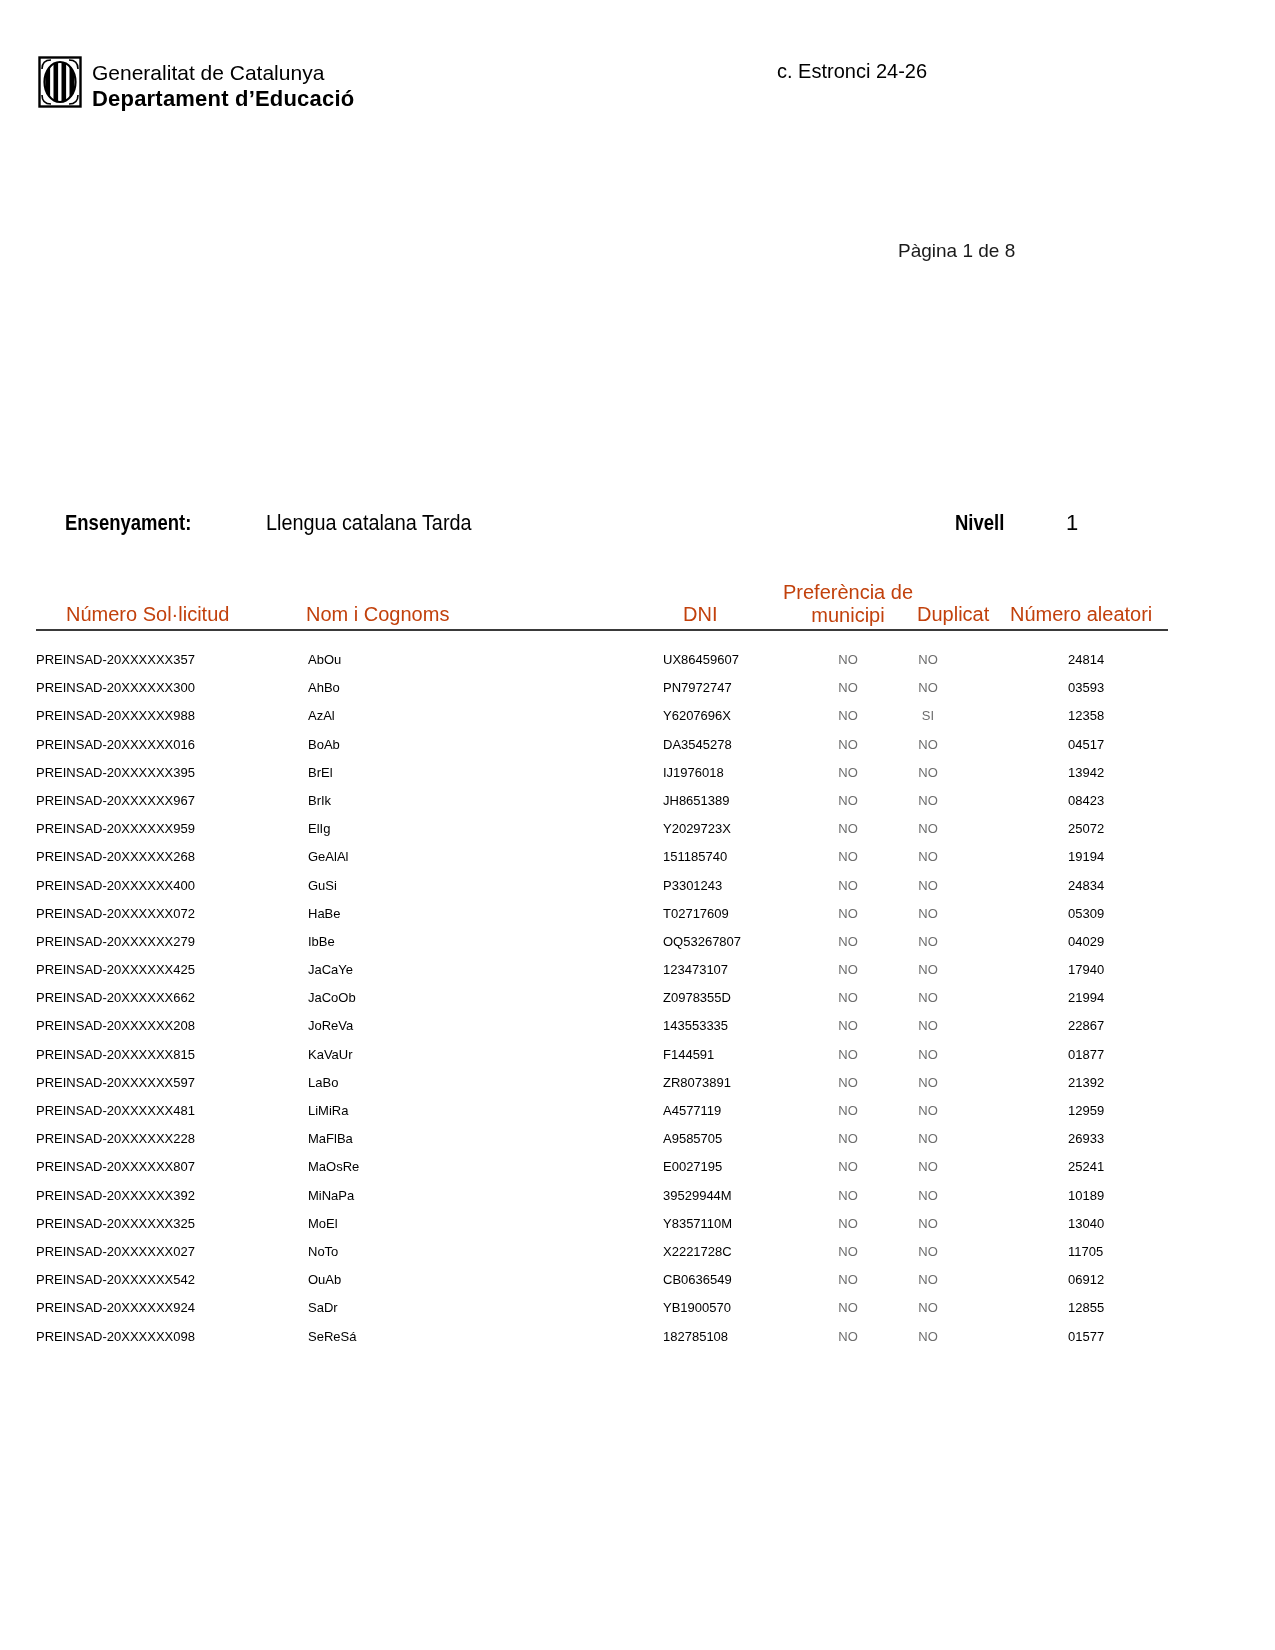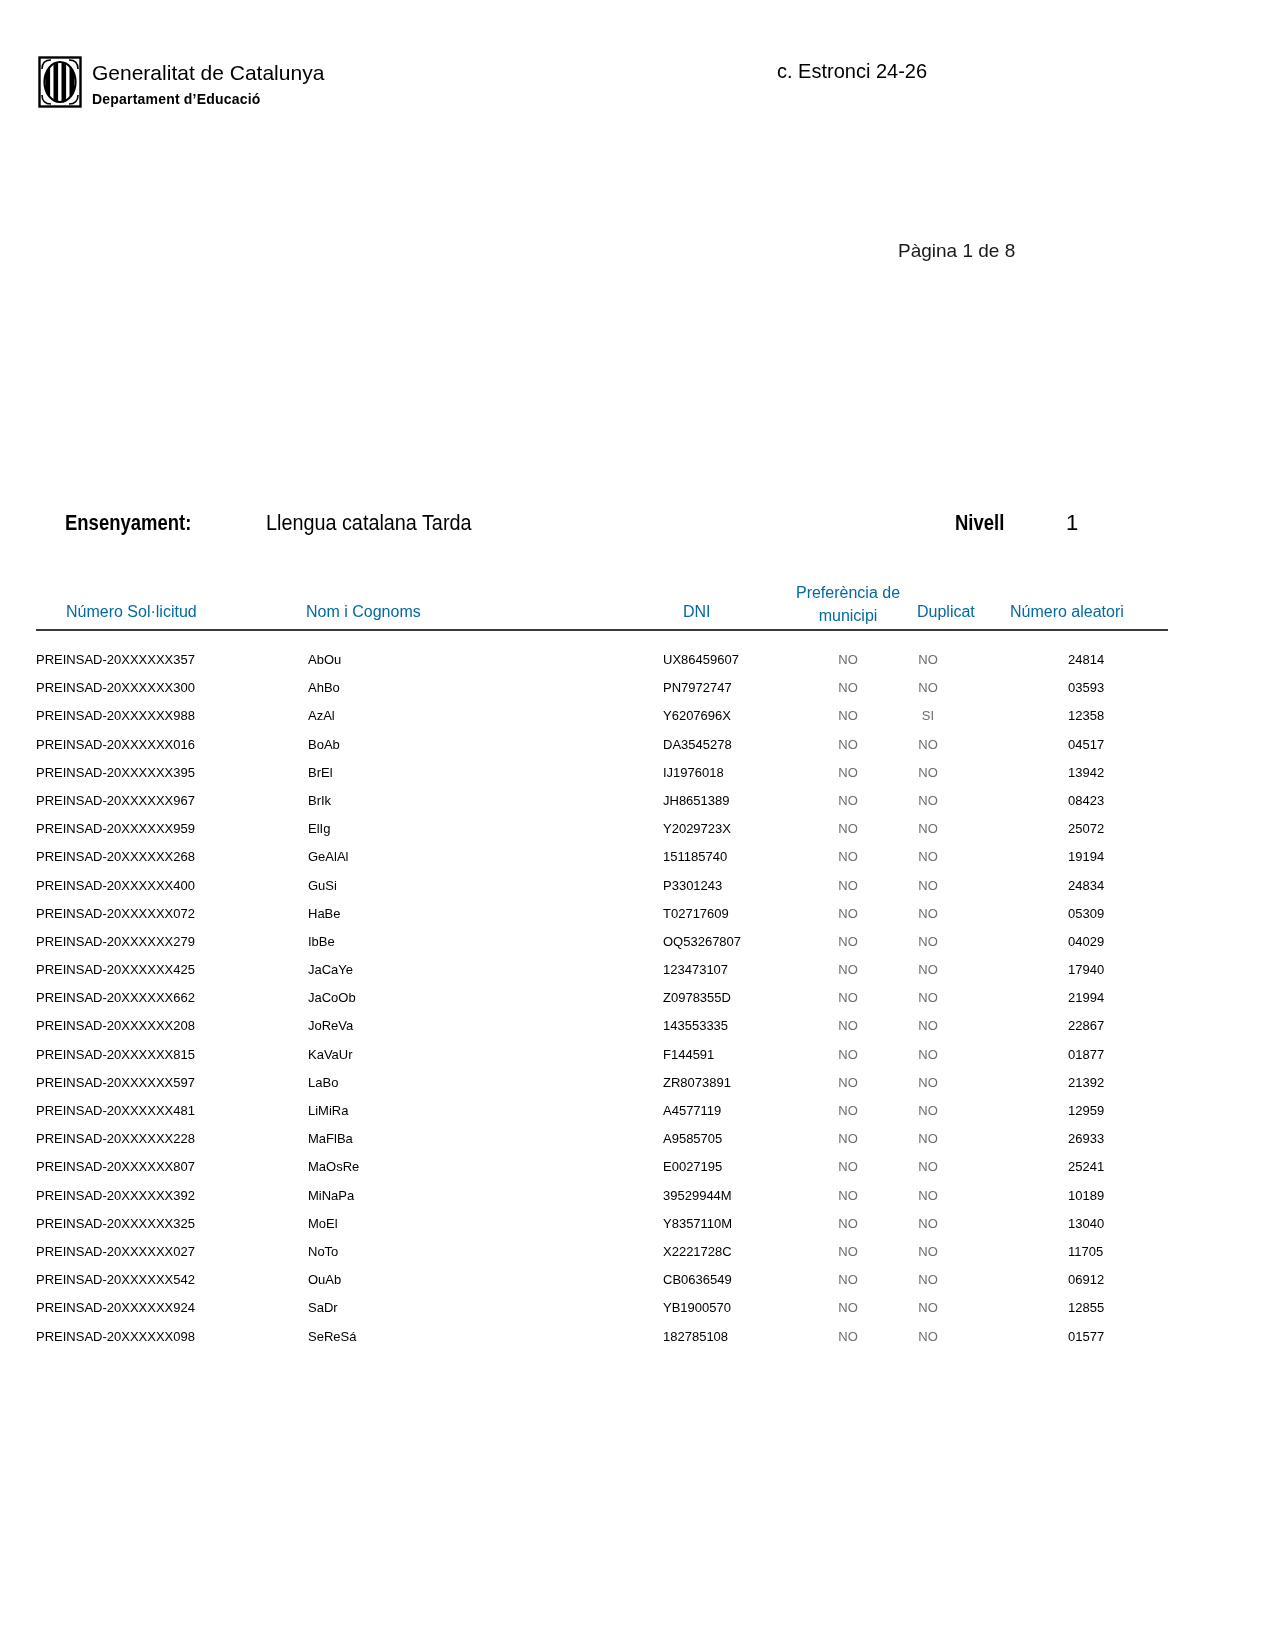--- a/index.html
+++ b/index.html
@@ -10,39 +10,39 @@
     color:#000;
   }
   .abs { position:absolute; white-space:pre; }
   .cond { display:inline-block; transform:scaleX(0.84); transform-origin:0 50%; white-space:pre; }
   .cond90 { display:inline-block; transform:scaleX(0.90); transform-origin:0 50%; white-space:pre; }
 
   
   .logo-mark { position:absolute; left:38px; top:56px; width:44px; height:52px; }
   .org-lines { position:absolute; left:92px; top:60px; line-height:26px; }
   .org-line1 { font-size:21px; }
-  .org-line2 { font-size:14px; font-weight:bold; letter-spacing:0.2px; }
+  .org-line2 { font-size:22px; font-weight:bold; letter-spacing:0.2px; }
 
   .center-info { position:absolute; left:777px; top:52px; font-size:20px; line-height:38.5px; }
 
   .page-indicator { position:absolute; left:898px; top:240px; font-size:19px; color:#1a1a1a; }
 
   
   .doc-title { position:absolute; left:37px; top:368px; font-size:30px; font-weight:bold; line-height:40px; }
 
   
   .filter-row { position:absolute; top:510px; left:0; width:100%; height:28px; font-size:22px; }
   .f-label { position:absolute; font-weight:bold; }
   .f-ens-label { left:65px; }
   .f-ens-value { position:absolute; left:266px; font-weight:normal; }
   .f-niv-label { left:955px; }
   .f-niv-value { position:absolute; left:1066px; font-weight:normal; }
 
   
-  .th { position:absolute; font-size:16px; color:#0369a1; white-space:pre; }
+  .th { position:absolute; font-size:20px; color:#c2410c; white-space:pre; }
   .th-sol  { left:66px;  top:603px; }
   .th-nom  { left:306px; top:603px; }
   .th-dni  { left:683px; top:603px; }
   .th-pref { left:768px; top:581px; width:160px; text-align:center; line-height:23px; white-space:normal; }
   .th-dup  { left:917px; top:603px; }
   .th-rand { left:1010px; top:603px; }
   .head-rule { position:absolute; left:36px; top:629px; width:1132px; height:2px; background:#3a3a3a; }
 
   
   .rows { position:absolute; left:0; top:646px; width:1275px; }

